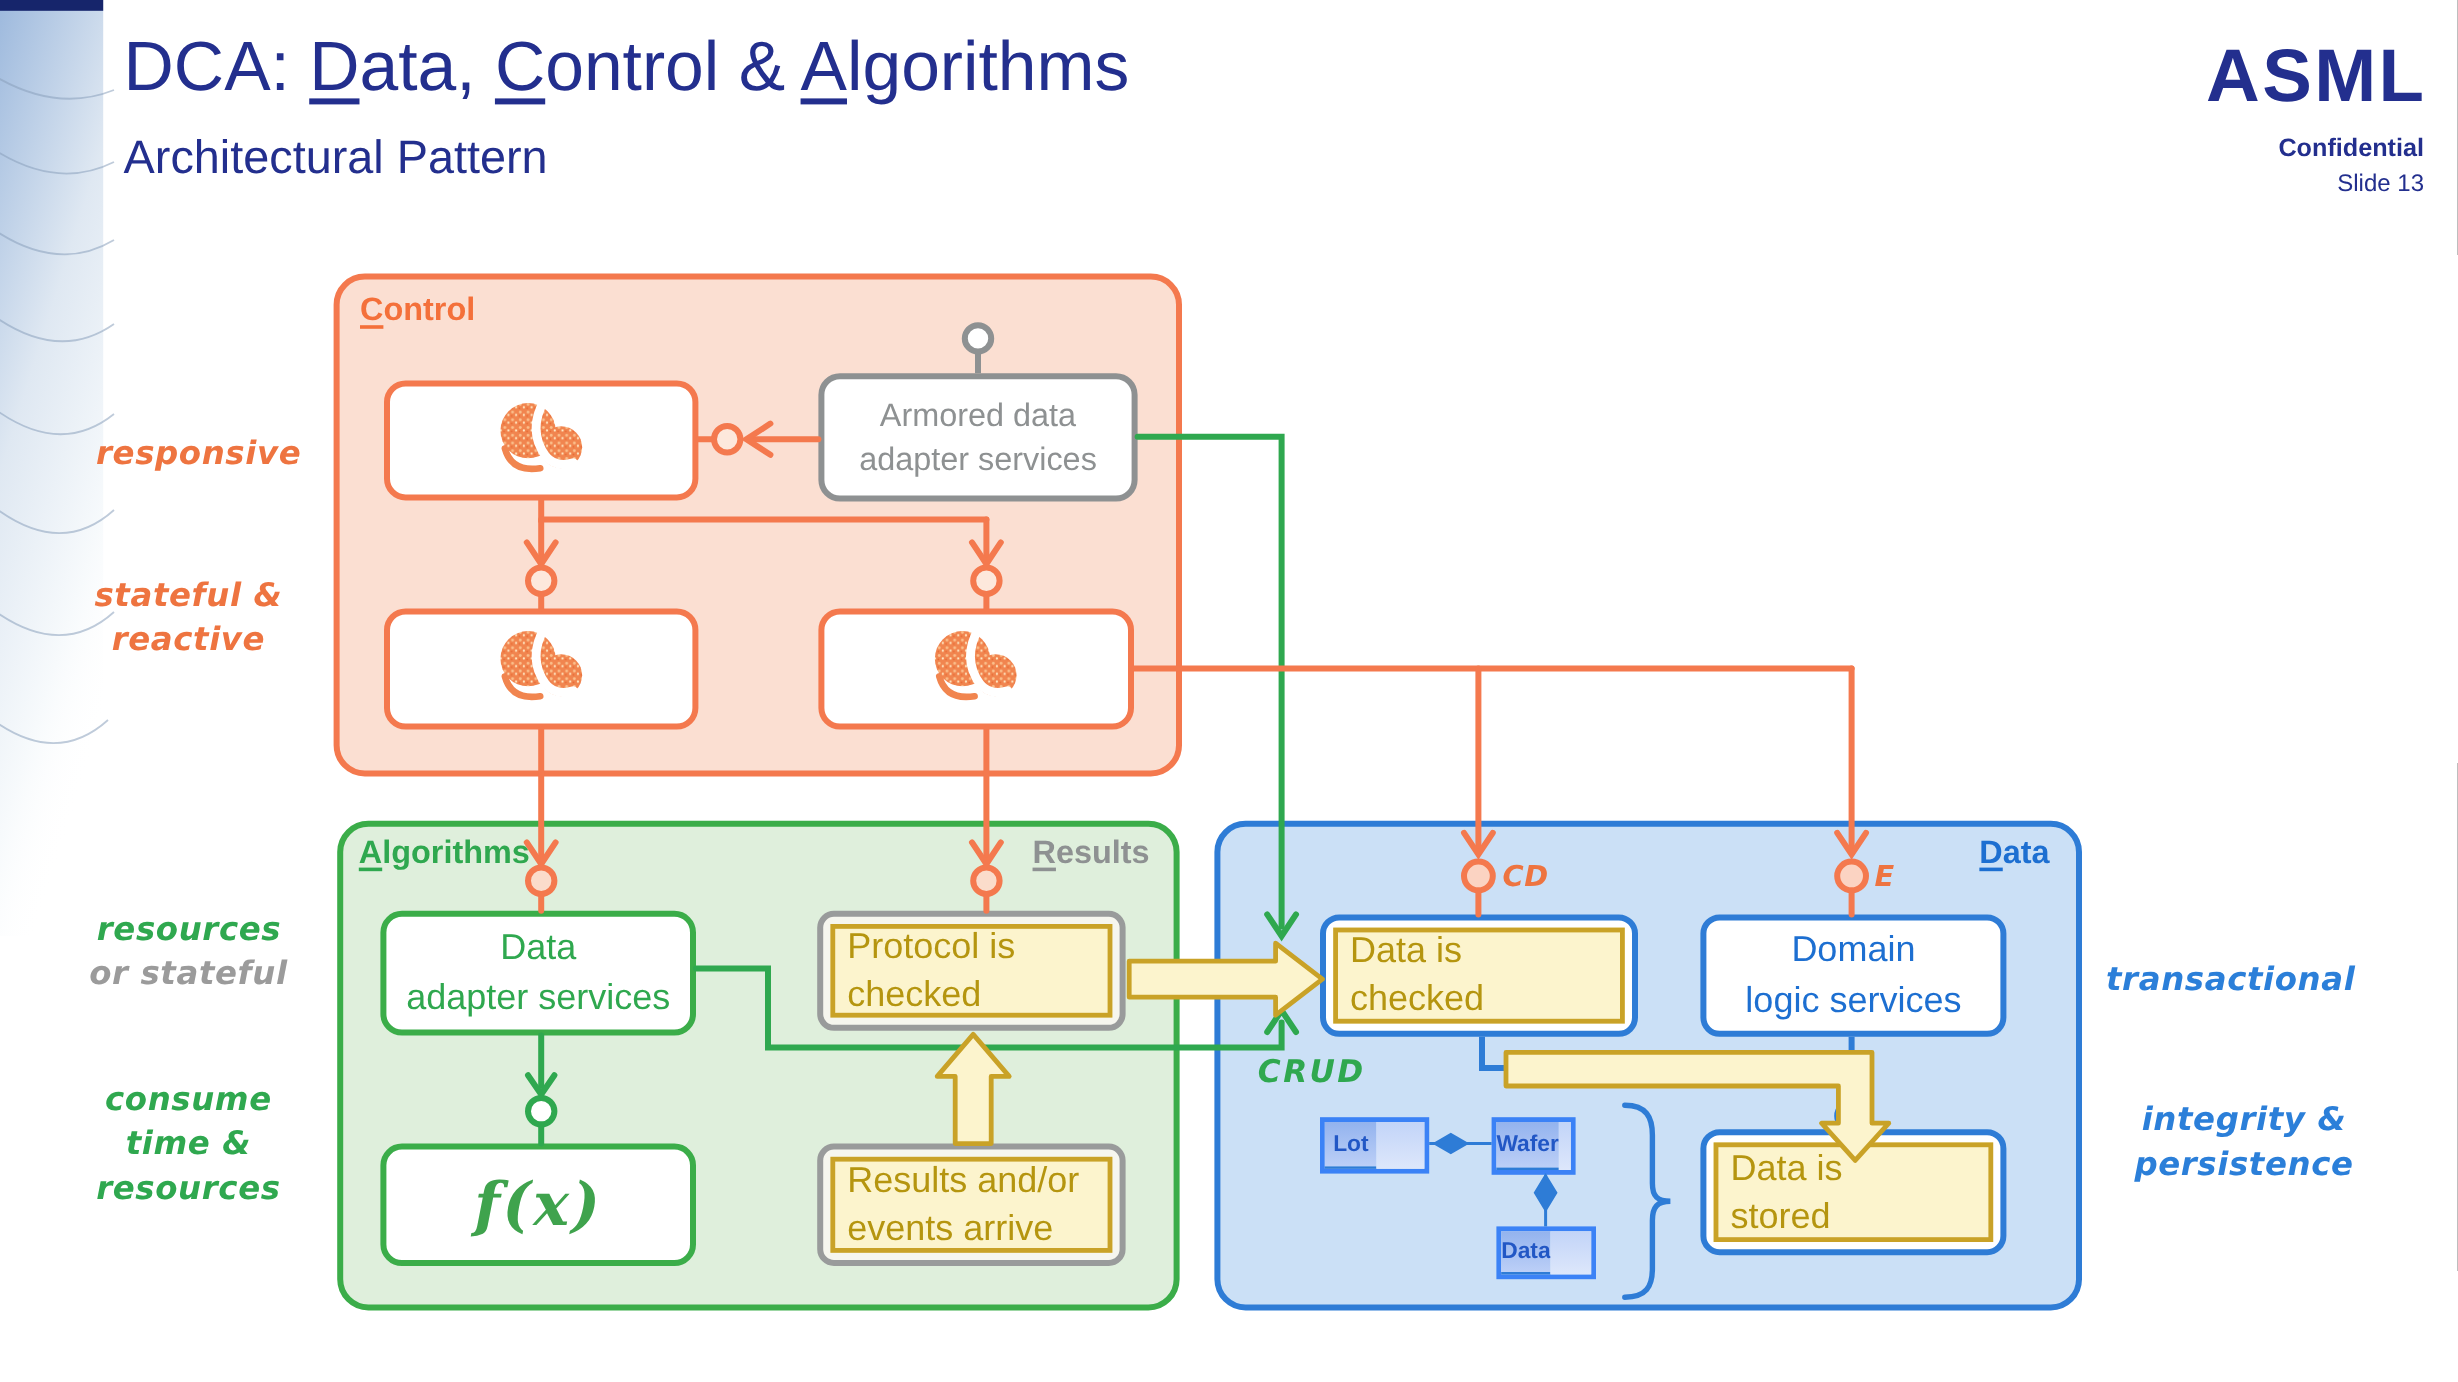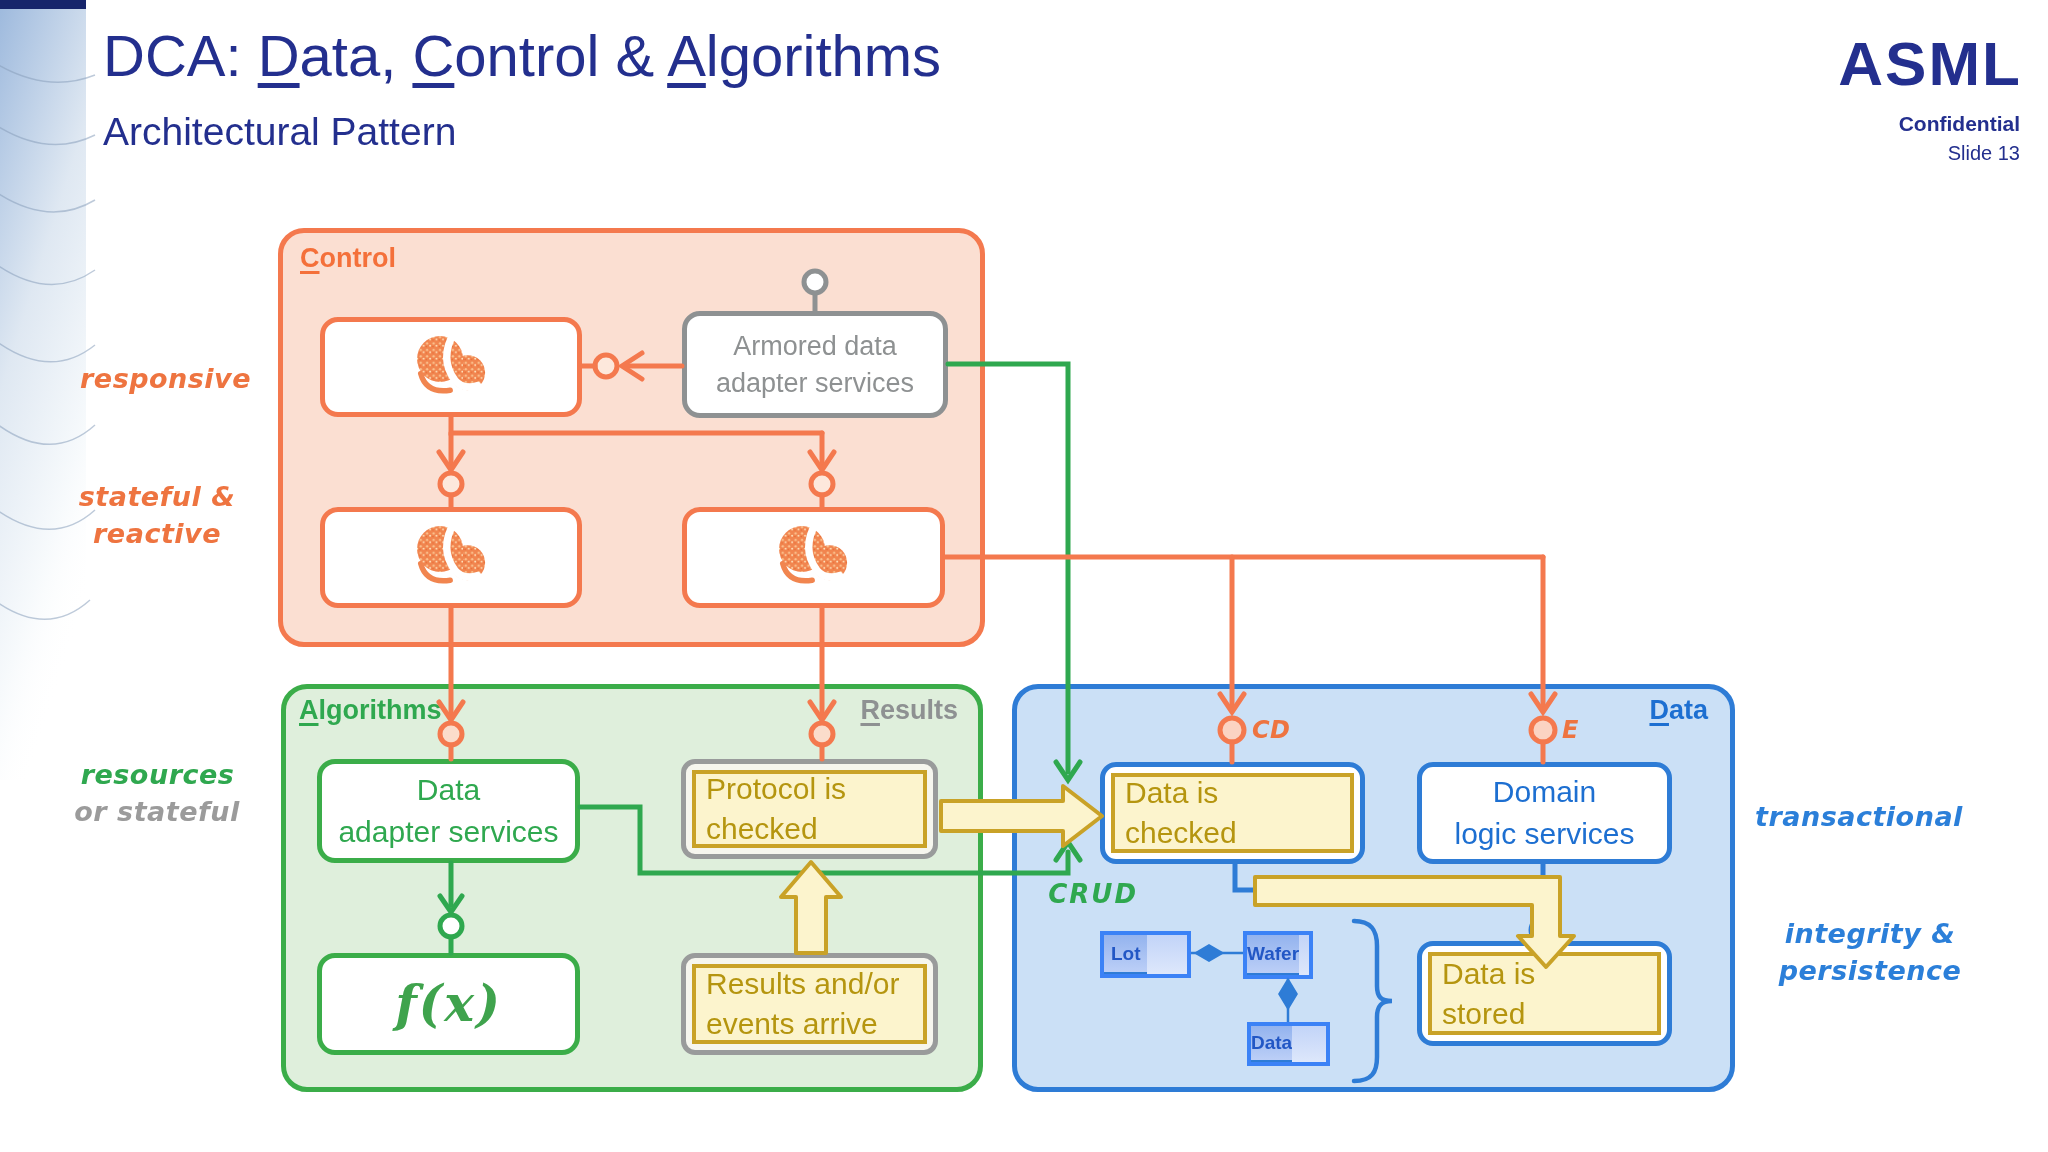--- a/index.html
+++ b/index.html
@@ -262,20 +262,23 @@
     <use href="#gears" x="406" y="322" width="92" height="83"></use>
     <use href="#gears" x="406" y="512" width="92" height="83"></use>
     <use href="#gears" x="768" y="512" width="92" height="83"></use>
   </svg>
 
   <div class="script orange" id="ann-responsive">responsive</div>
   <div class="script orange" id="ann-stateful">stateful &amp;
 reactive</div>
   <div class="script green" id="ann-stateless">resources</div>
   <div class="script gray" id="ann-or-stateful">or stateful</div>
+  <div class="script green" id="ann-consume">consume
+time &amp;
+resources</div>
   <div class="script blue" id="ann-transactional">transactional</div>
   <div class="script blue" id="ann-integrity">integrity &amp;
 persistence</div>
   <div class="script green" id="ann-crud">CRUD</div>
   <div class="script orange" id="ann-cd">CD</div>
   <div class="script orange" id="ann-e">E</div>
 
 </div>
 
 </body></html>

